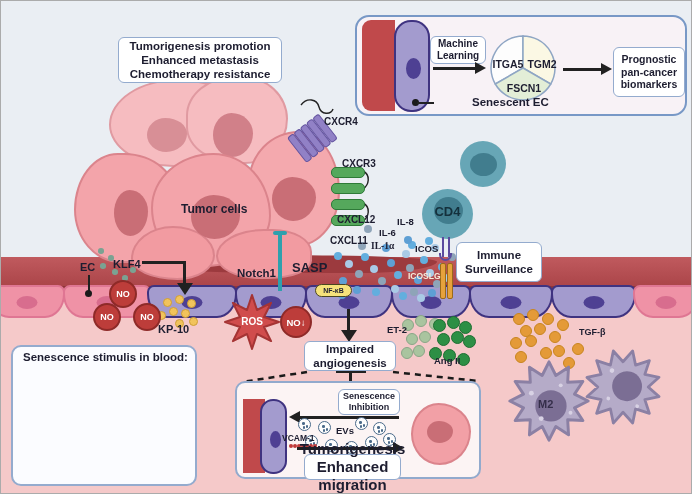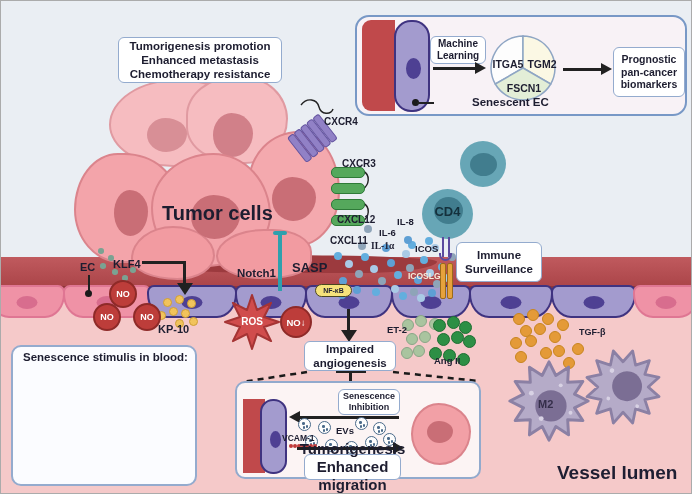--- a/index.html
+++ b/index.html
@@ -46,21 +46,21 @@
     <div class="tnuc" style="left:146px;top:117px;width:40px;height:34px;background:#d88f96;"></div>
     <div class="tnuc" style="left:212px;top:112px;width:40px;height:44px;background:#d18089;"></div>
     <div class="tcell" style="left:247px;top:130px;width:88px;height:112px;background:#f4a9ae;border-radius:55% 45% 48% 52%/45% 52% 48% 55%;"></div>
     <div class="tcell" style="left:73px;top:152px;width:100px;height:106px;background:#f3a4aa;border-radius:45% 55% 52% 48%/55% 45% 48% 52%;"></div>
     <div class="tcell" style="left:150px;top:152px;width:116px;height:110px;background:#f3a4aa;border-radius:52% 48% 55% 45%/48% 55% 45% 52%;"></div>
     <div class="tcell" style="left:130px;top:225px;width:80px;height:50px;background:#f29ba1;border-radius:50% 50% 45% 55%/60% 55% 45% 40%;"></div>
     <div class="tcell" style="left:215px;top:228px;width:92px;height:46px;background:#f29ba1;border-radius:55% 45% 50% 50%/60% 50% 40% 50%;"></div>
     <div class="tnuc" style="left:271px;top:176px;width:44px;height:44px;background:#c96e76;"></div>
     <div class="tnuc" style="left:113px;top:189px;width:34px;height:46px;background:#c96e76;"></div>
     <div class="tnuc" style="left:190px;top:194px;width:49px;height:44px;background:#c96e76;"></div>
-    <div class="lbl" style="left:161px;top:202px;font-size:20px;">Tumor cells</div>
+    <div class="lbl" style="left:180px;top:202px;font-size:12px;">Tumor cells</div>
   </div>
 
   <div id="cell-row">
       <div class="ecc" style="left: -12px; top: 284px; width: 76px; height: 33px; background: rgb(239, 146, 166); border: 2px solid rgb(223, 118, 147);">
         <div class="nuc" style="background: rgb(216, 109, 142);"></div>
       </div>
       <div class="ecc" style="left: 62px; top: 284px; width: 88px; height: 33px; background: rgb(239, 146, 166); border: 2px solid rgb(223, 118, 147);">
         <div class="nuc" style="background: rgb(216, 109, 142);"></div>
       </div>
       <div class="ecc" style="left: 146px; top: 284px; width: 90px; height: 33px; background: rgb(163, 155, 206); border: 2.5px solid rgb(63, 51, 128);">
@@ -265,21 +265,20 @@
   <div class="lbl" style="left:414px;top:243px;font-size:9.5px;">ICOS</div>
   <div class="lbl" style="left:407px;top:271px;font-size:8.5px;color:#f7ecdc;">ICOSLG</div>
   <div class="lbl" style="left:291px;top:260px;font-size:13px;">SASP</div>
   <div class="lbl" style="left:236px;top:267px;font-size:11.5px;">Notch1</div>
   <div class="lbl" style="left:112px;top:258px;font-size:11px;text-align:center;">KLF4</div>
   <div class="lbl" style="left:79px;top:261px;font-size:11px;">EC</div>
   <div class="lbl" style="left:157px;top:323px;font-size:11px;">KP-10</div>
   <div class="lbl" style="left:386px;top:324px;font-size:9.5px;">ET-2</div>
   <div class="lbl" style="left:433px;top:355px;font-size:9.5px;">Ang II</div>
   <div class="lbl" style="left:578px;top:327px;font-size:9px;">TGF-β</div>
-  <div class="lbl" style="left:556px;top:462px;font-size:19px;color:#1e1e32;">Vessel lumen</div>
 
   <div class="box" style="left:117px;top:36px;width:164px;height:46px;font-size:11.5px;">
     <span>Tumorigenesis promotion</span>
     <span>Enhanced metastasis</span>
     <span>Chemotherapy resistance</span>
   </div>
 
   <div class="box" style="left:455px;top:241px;width:86px;height:40px;font-size:11.5px;">
     <span>Immune</span>
     <span>Surveillance</span>

